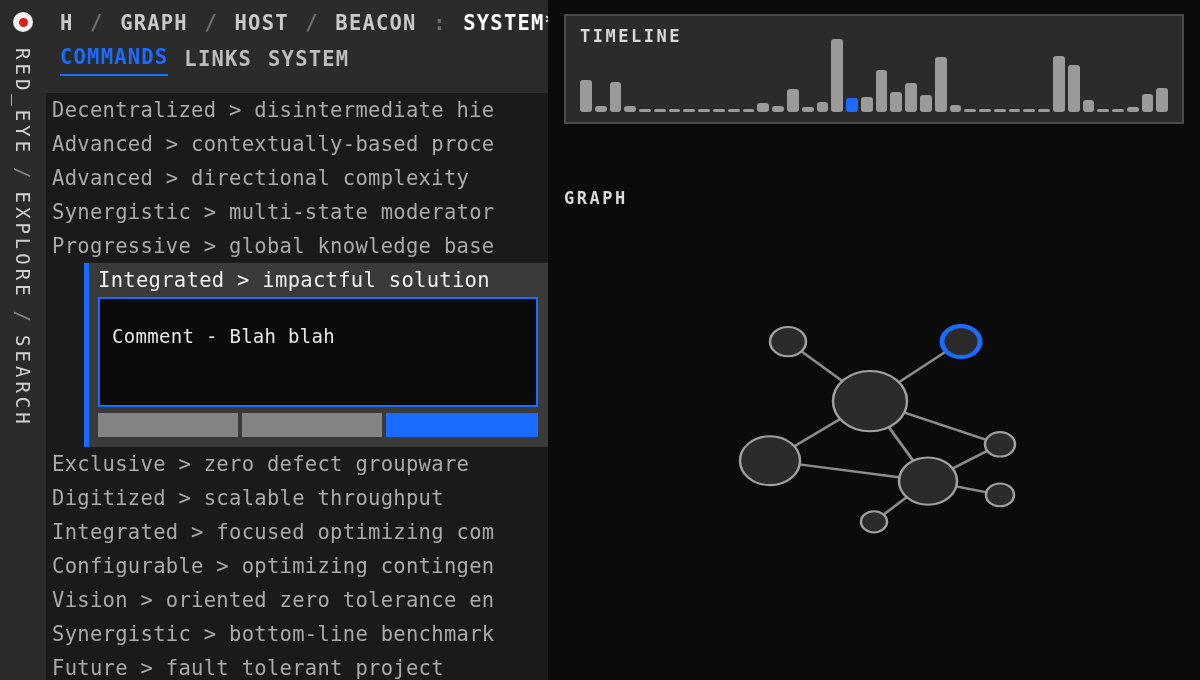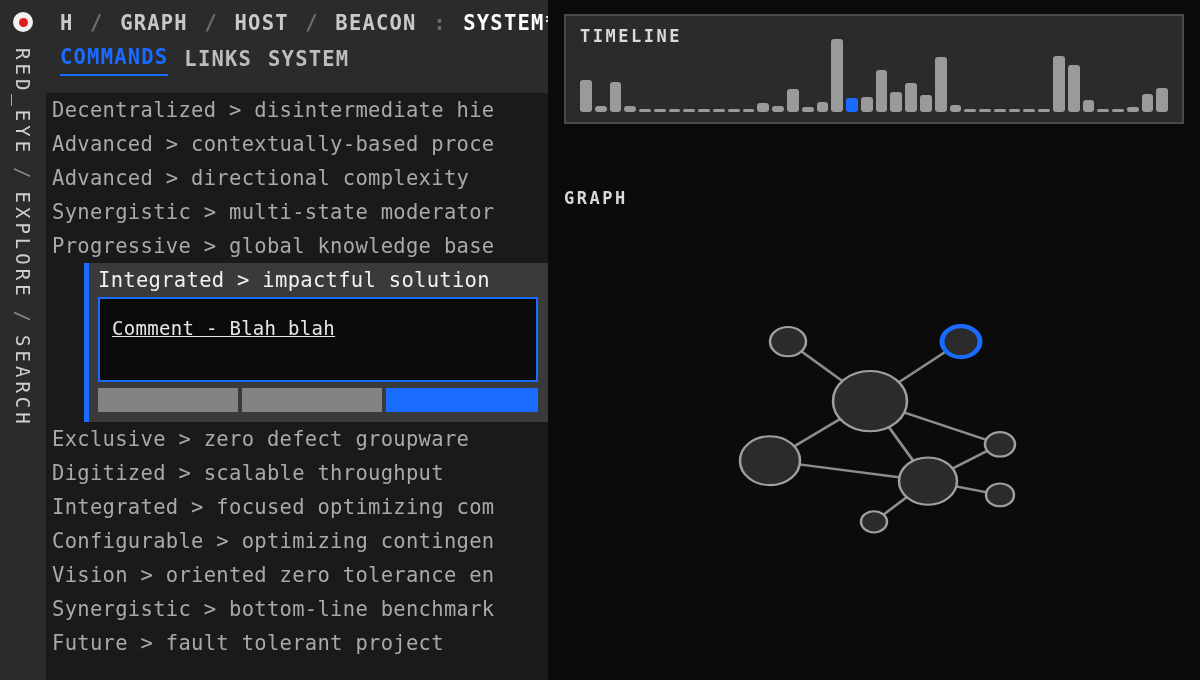--- a/index.html
+++ b/index.html
@@ -109,31 +109,30 @@
     cursor:pointer;
   }
   .cmd-group.selected { background:#3a3a3a; border-left:5px solid #1a6bff;margin-left:38px; }
   .cmd-group.selected .cmd-row {
     color:#f0f0f0;
     padding-left:9px;
     background:#3a3a3a;
   }
   .editor-wrap { padding:0 10px 10px 9px; background:#3a3a3a; }
   .editor {
-    width:100%; height:85px;
+    width:100%; height:110px;
     background:#0b0b0b;
     border:2px solid #1a6bff;
     color:#e8e8e8;
     font-family:"DejaVu Sans Mono", monospace;
     font-size:19px;
-    padding:18px 12px;
+    padding:26px 12px;
     resize:none; outline:none;
     letter-spacing:0.3px;
     display:block;
-    text-decoration:underline;
   }
   .btn-row { display:flex; gap:4px; margin-top:6px; }
   .btn { height:24px; border:none; cursor:pointer; }
   .btn-cancel  { flex:0 0 140px; background:#838383; }
   .btn-reset   { flex:0 0 140px; background:#838383; }
   .btn-save    { flex:1 1 auto;  background:#1a6bff; }
 
   
   .right-col {
     flex:1 1 auto;

